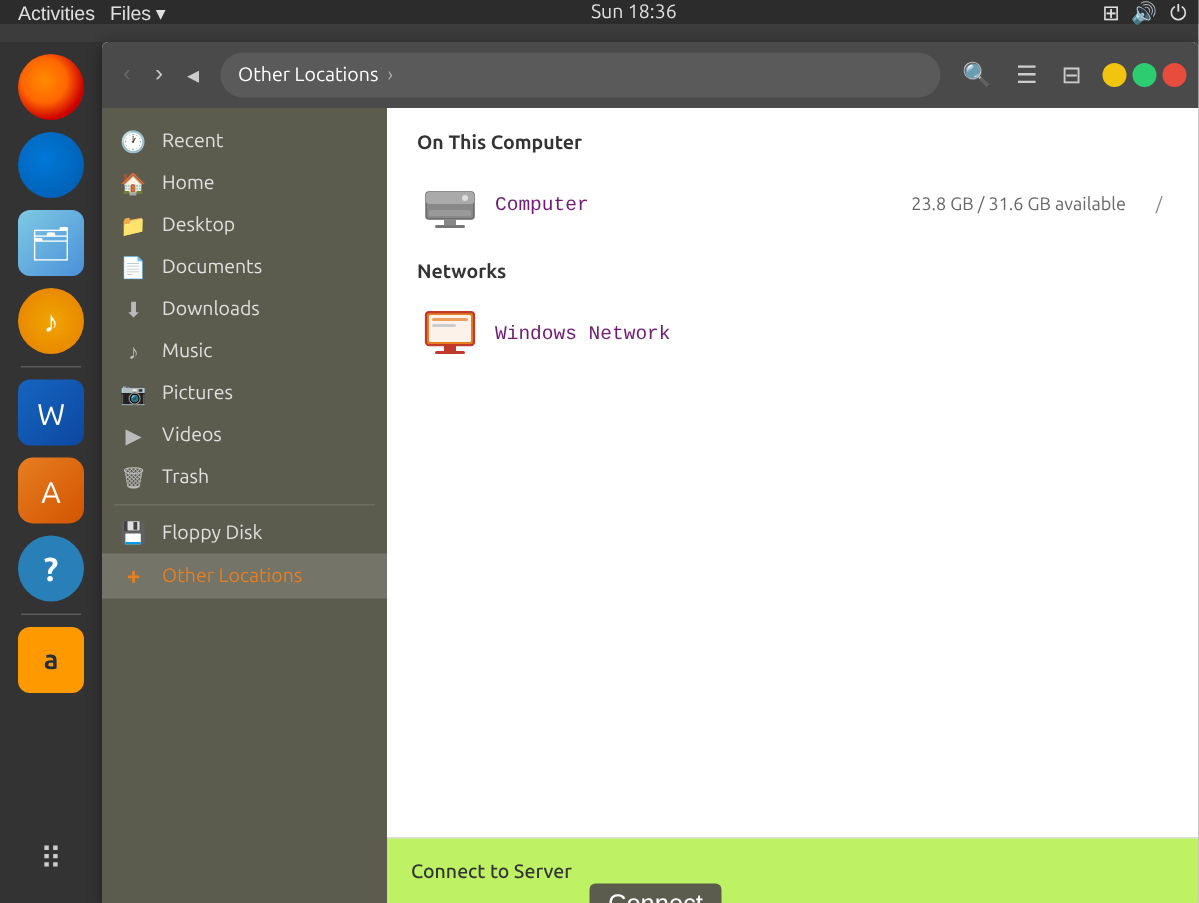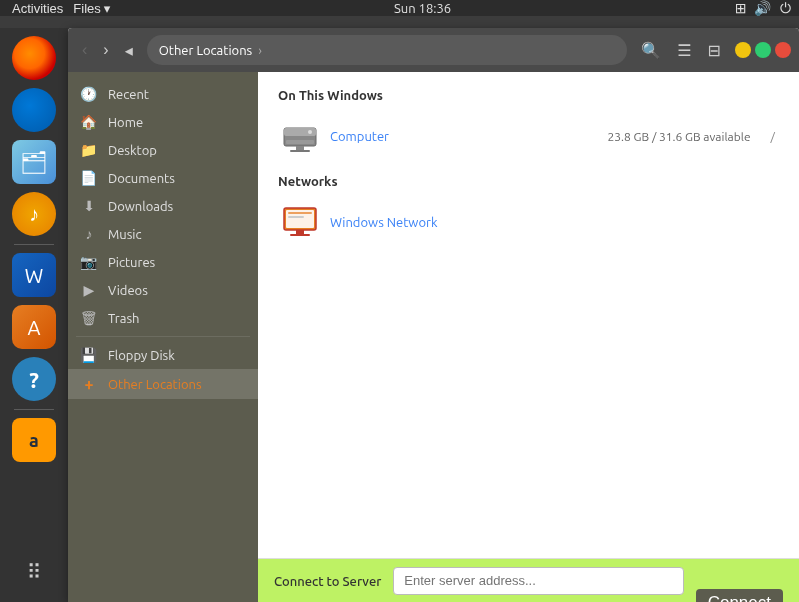--- a/index.html
+++ b/index.html
@@ -147,21 +147,21 @@
       display: flex;
       align-items: center;
       padding: 8px 4px;
       cursor: pointer;
       border-radius: 4px;
       gap: 12px;
     }
 
     .location-icon { width: 36px; height: 36px; display: flex; align-items: center; justify-content: center; }
 
-    .location-name { font-size: 13px; color: #3b82f6; flex: 1; }
+    .location-name { font-size: 13px; color: #701a75; flex: 1; font-family: Liberation Mono, monospace; }
     .location-info { font-size: 12px; color: #666; margin-right: 8px; }
     .location-mount { font-size: 12px; color: #888; }
 
     
     .bottom-bar {
       height: 44px;
       background: #bef264;
       border-top: 1px solid #ddd;
       display: flex;
       align-items: center;
@@ -411,21 +411,21 @@
         <span>Floppy Disk</span>
       </div>
       <div class="sidebar-item orange active">
         <span class="sidebar-item-icon" style="color:#e67e22; font-size:16px; font-weight:bold;">+</span>
         <span>Other Locations</span>
       </div>
     </div>
 
     <div class="main-panel">
       <div class="main-content">
-        <div class="section-title">On This Windows</div>
+        <div class="section-title">On This Computer</div>
 
         <div class="location-entry">
           <div class="location-icon">
             <svg width="36" height="32" viewBox="0 0 36 32">
               <rect x="2" y="8" width="32" height="18" rx="2" fill="#888" stroke="#666" stroke-width="1"></rect>
               <rect x="2" y="8" width="32" height="8" rx="2" fill="#aaa"></rect>
               <circle cx="28" cy="12" r="2" fill="#ddd"></circle>
               <rect x="4" y="20" width="28" height="4" rx="1" fill="#999"></rect>
               <rect x="14" y="26" width="8" height="4" fill="#888"></rect>
               <rect x="8" y="30" width="20" height="2" rx="1" fill="#777"></rect>
@@ -448,18 +448,17 @@
               <rect x="6" y="8" width="24" height="2" rx="1" fill="#e67e22" opacity="0.7"></rect>
               <rect x="6" y="12" width="16" height="2" rx="1" fill="#ccc"></rect>
             </svg>
           </div>
           <span class="location-name">Windows Network</span>
         </div>
       </div>
 
       <div class="bottom-bar">
         <span class="connect-label">Connect to Server</span>
-        <input class="server-input" type="text" placeholder="Enter server address..." style="">
         <button class="connect-btn">Connect</button>
       </div>
     </div>
   </div>
 </div>
 
 </body></html>

